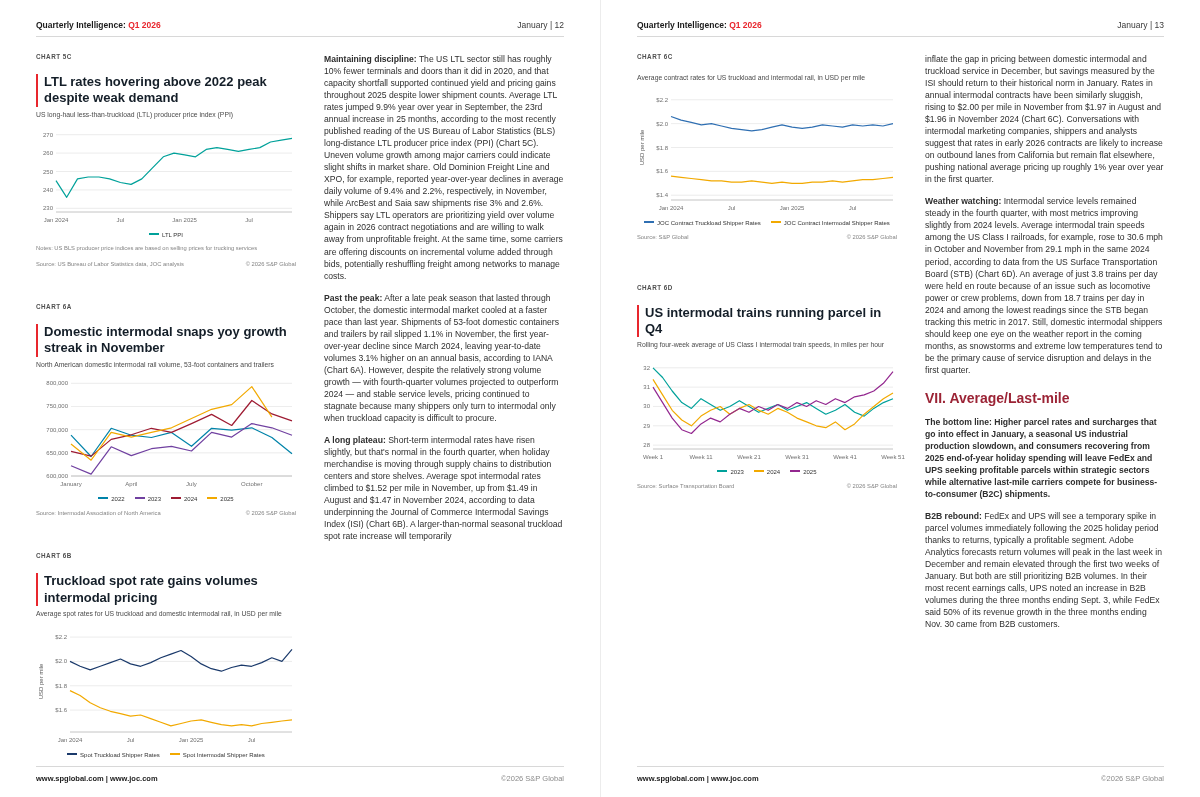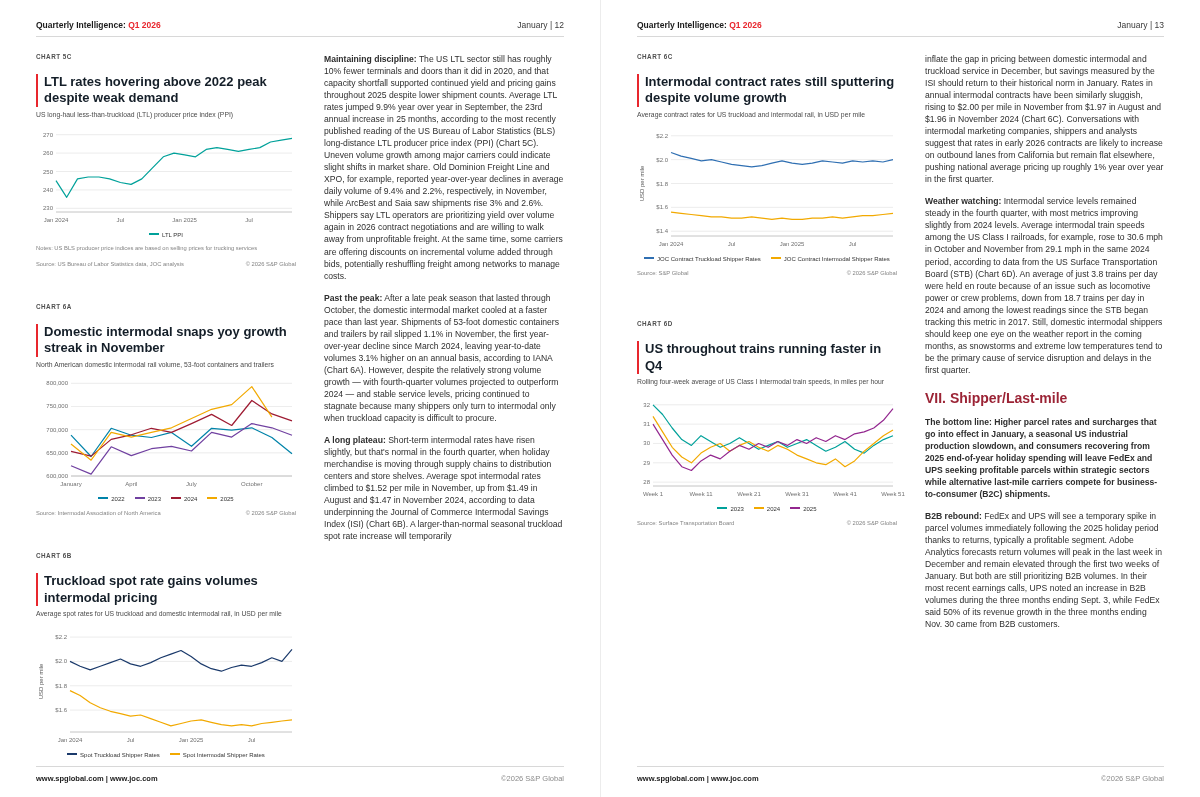--- a/index.html
+++ b/index.html
@@ -216,21 +216,20 @@
         <span class="header-brand">Quarterly Intelligence: </span><span class="header-issue">Q1 2026</span>
       </div>
       <div class="header-page">January  |  13</div>
     </header>
 
     <div class="page-columns">
       <div class="col-charts">
 
         <figure class="chart-block">
           <div class="kicker">CHART 6C</div>
-          <h3 class="chart-title">Intermodal contract rates still sputtering despite volume growth</h3>
           <p class="chart-subtitle">Average contract rates for US truckload and intermodal rail, in USD per mile</p>
           <div class="chart-canvas" style="height:122px">
               <svg viewBox="0 0 260 122" width="100%" height="100%">
                 <line x1="34" x2="256" y1="104.22727272727275" y2="104.22727272727275" stroke="#e4e4e4" stroke-width="0.7"></line>
                 <text x="31" y="106.22727272727275" text-anchor="end">$1.4</text>
                 <line x1="34" x2="256" y1="80.36363636363637" y2="80.36363636363637" stroke="#e4e4e4" stroke-width="0.7"></line>
                 <text x="31" y="82.36363636363637" text-anchor="end">$1.6</text>
                 <line x1="34" x2="256" y1="56.500000000000014" y2="56.500000000000014" stroke="#e4e4e4" stroke-width="0.7"></line>
                 <text x="31" y="58.500000000000014" text-anchor="end">$1.8</text>
                 <line x1="34" x2="256" y1="32.636363636363654" y2="32.636363636363654" stroke="#e4e4e4" stroke-width="0.7"></line>
@@ -252,21 +251,21 @@
               <span><span class="legend-swatch" style="background: rgb(242, 169, 0);"></span><span>JOC Contract Intermodal Shipper Rates</span></span>
             </div>
           <div class="source-row">
             <span>Source: S&amp;P Global</span>
             <span>© 2026 S&amp;P Global</span>
           </div>
         </figure>
 
         <figure class="chart-block" style="margin-top:44px">
           <div class="kicker">CHART 6D</div>
-          <h3 class="chart-title">US throughout trains running faster in Q4</h3>
+          <h3 class="chart-title">US intermodal trains running parcel in Q4</h3>
           <p class="chart-subtitle">Rolling four-week average of US Class I intermodal train speeds, in miles per hour</p>
           <div class="chart-canvas" style="height:104px">
               <svg viewBox="0 0 260 104" width="100%" height="100%">
                 <line x1="16" x2="256" y1="87.13333333333334" y2="87.13333333333334" stroke="#e4e4e4" stroke-width="0.7"></line>
                 <text x="13" y="89.13333333333334" text-anchor="end">28</text>
                 <line x1="16" x2="256" y1="67.8" y2="67.8" stroke="#e4e4e4" stroke-width="0.7"></line>
                 <text x="13" y="69.8" text-anchor="end">29</text>
                 <line x1="16" x2="256" y1="48.46666666666665" y2="48.46666666666665" stroke="#e4e4e4" stroke-width="0.7"></line>
                 <text x="13" y="50.46666666666665" text-anchor="end">30</text>
                 <line x1="16" x2="256" y1="29.133333333333304" y2="29.133333333333304" stroke="#e4e4e4" stroke-width="0.7"></line>
@@ -299,21 +298,21 @@
       </div>
 
       <div class="col-text">
         <p class="para">
           <span>inflate the gap in pricing between domestic intermodal and truckload service in December, but savings measured by the ISI should return to their historical norm in January. Rates in annual intermodal contracts have been similarly sluggish, rising to $2.00 per mile in November from $1.97 in August and $1.96 in November 2024 (Chart 6C). Conversations with intermodal marketing companies, shippers and analysts suggest that rates in early 2026 contracts are likely to increase on outbound lanes from California but remain flat elsewhere, pushing national average pricing up roughly 1% year over year in the first quarter.</span>
         </p>
         <p class="para">
           <strong class="lead">Weather watching:</strong>
           <span>Intermodal service levels remained steady in the fourth quarter, with most metrics improving slightly from 2024 levels. Average intermodal train speeds among the US Class I railroads, for example, rose to 30.6 mph in October and November from 29.1 mph in the same 2024 period, according to data from the US Surface Transportation Board (STB) (Chart 6D). An average of just 3.8 trains per day were held en route because of an issue such as locomotive power or crew problems, down from 18.7 trains per day in 2024 and among the lowest readings since the STB began tracking this metric in 2017. Still, domestic intermodal shippers should keep one eye on the weather report in the coming months, as snowstorms and extreme low temperatures tend to be the primary cause of service disruption and delays in the first quarter.</span>
         </p>
-        <h2 class="section-heading">VII. Shipper/Last-mile</h2>
+        <h2 class="section-heading">VII. Average/Last-mile</h2>
         <p class="para para--bold">
           <strong class="lead">The bottom line:</strong>
           <span>Higher parcel rates and surcharges that go into effect in January, a seasonal US industrial production slowdown, and consumers recovering from 2025 end-of-year holiday spending will leave FedEx and UPS seeking profitable parcels within strategic sectors while alternative last-mile carriers compete for business-to-consumer (B2C) shipments.</span>
         </p>
         <p class="para">
           <strong class="lead">B2B rebound:</strong>
           <span>FedEx and UPS will see a temporary spike in parcel volumes immediately following the 2025 holiday period thanks to returns, typically a profitable segment. Adobe Analytics forecasts return volumes will peak in the last week in December and remain elevated through the first two weeks of January. But both are still prioritizing B2B volumes. In their most recent earnings calls, UPS noted an increase in B2B volumes during the three months ending Sept. 3, while FedEx said 50% of its revenue growth in the three months ending Nov. 30 came from B2B customers.</span>
         </p>
       </div>
     </div>

